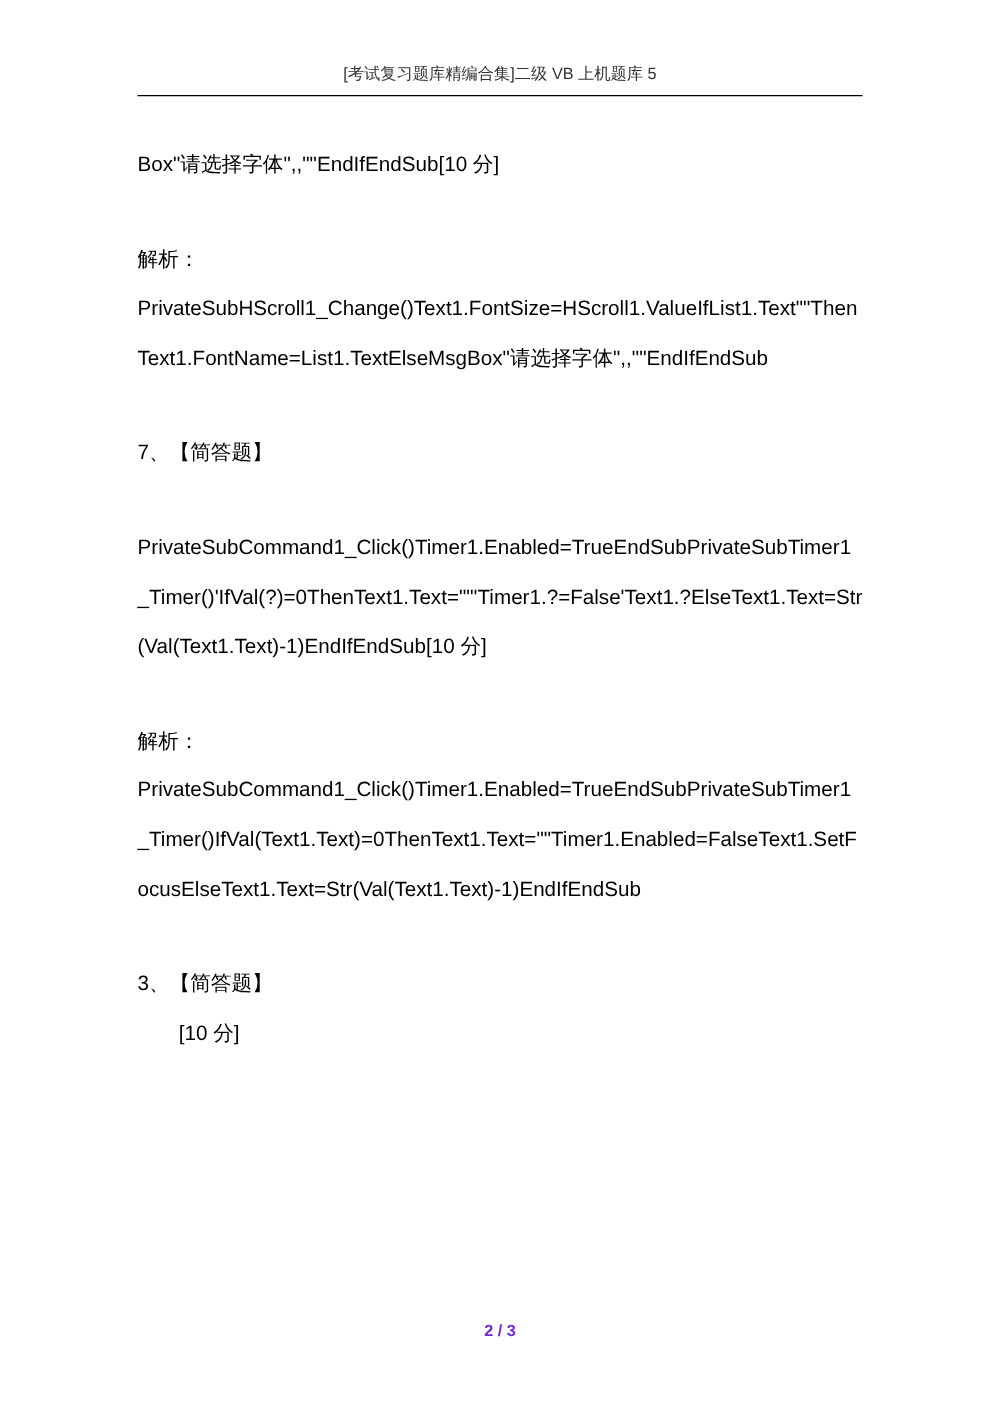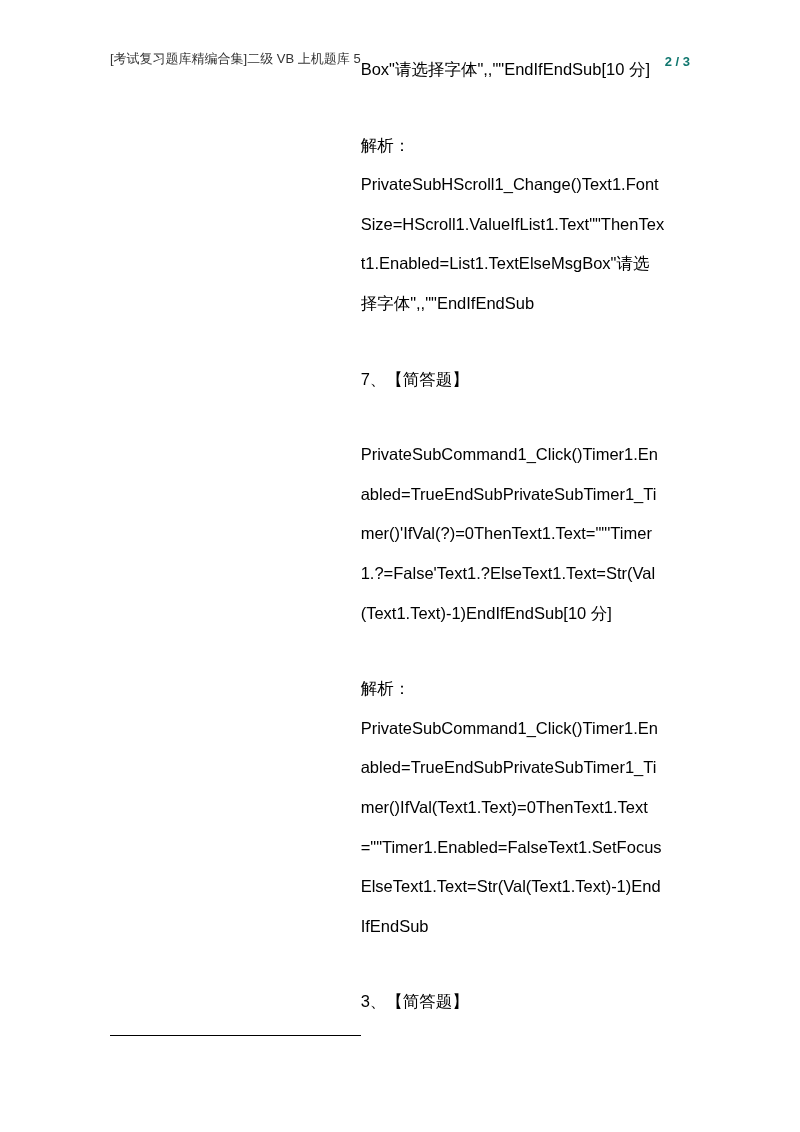--- a/index.html
+++ b/index.html
@@ -11,21 +11,21 @@
     width: 800px;
     height: 1132px;
     background: #ffffff;
     font-family: "Microsoft YaHei", "SimSun", Arial, sans-serif;
     position: relative;
   }
   .page {
     padding: 50px 110px 60px 110px;
     height: 100%;
     display: flex;
-    flex-direction: row;
+    flex-direction: column;
     justify-content: space-between;
   }
   .header {
     text-align: center;
     font-size: 13px;
     color: #333;
     padding-bottom: 8px;
     border-bottom: 1px solid #000;
     margin-bottom: 36px;
   }
@@ -43,52 +43,53 @@
   .para:last-child {
     margin-bottom: 0;
   }
   .indented {
     padding-left: 2em;
   }
   .footer {
     text-align: center;
     font-size: 13px;
     font-weight: bold;
-    color: #0f766e;
+    color: #6d28d9;
     padding-top: 4px;
   }
 </style>
 </head>
 <body>
 
 <div class="page">
   <div class="header">
     <span>[考试复习题库精编合集]二级 VB 上机题库 5</span>
   </div>
 
   <div class="content">
 
     <div class="para">Box"请选择字体",,""EndIfEndSub[10 分]</div>
 
     <div class="para">
       <span>解析：</span><br>
-      <span>PrivateSubHScroll1_Change()Text1.FontSize=HScroll1.ValueIfList1.Text""ThenText1.Enabled=List1.TextElseMsgBox"请选择字体",,""EndIfEndSub</span>
+      <span>PrivateSubHScroll1_Change()Text1.FontSize=HScroll1.ValueIfList1.Text""ThenText1.FontName=List1.TextElseMsgBox"请选择字体",,""EndIfEndSub</span>
     </div>
 
     <div class="para">7、【简答题】</div>
 
     <div class="para">PrivateSubCommand1_Click()Timer1.Enabled=TrueEndSubPrivateSubTimer1_Timer()'IfVal(?)=0ThenText1.Text=""'Timer1.?=False'Text1.?ElseText1.Text=Str(Val(Text1.Text)-1)EndIfEndSub[10 分]</div>
 
     <div class="para">
       <span>解析：</span><br>
       <span>PrivateSubCommand1_Click()Timer1.Enabled=TrueEndSubPrivateSubTimer1_Timer()IfVal(Text1.Text)=0ThenText1.Text=""Timer1.Enabled=FalseText1.SetFocusElseText1.Text=Str(Val(Text1.Text)-1)EndIfEndSub</span>
     </div>
 
     <div>
       <div>3、【简答题】</div>
+      <div class="indented">[10 分]</div>
     </div>
 
   </div>
 
   <div class="footer">
     <span>2 / 3</span>
   </div>
 </div>
 
 </body></html>

